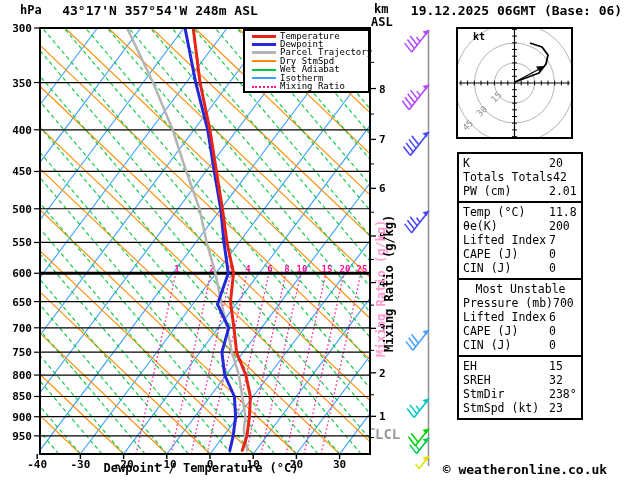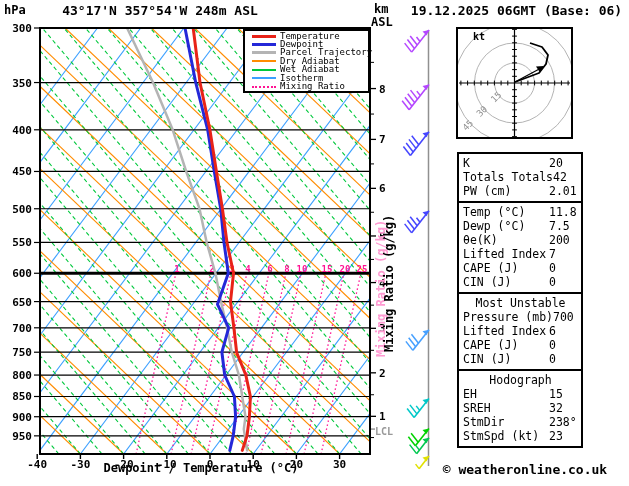--- a/index.html
+++ b/index.html
@@ -31,21 +31,21 @@
   .trow{display:flex;line-height:14px;}
   .trow .lbl{flex:0 0 86px;overflow:visible;}
   .trow .val{flex:1;}
   
   .vlabel{
     writing-mode:vertical-rl;transform:rotate(180deg);
     font-size:12px;font-weight:bold;letter-spacing:0px;
   }
   #mix-label-pink{color:#ff9ad2;z-index:1;}
   #mix-label-black{color:#000;z-index:2;}
-  #lcl-label{color:#999;font-weight:bold;font-size:10px;}
+  #lcl-label{color:#999;font-weight:bold;font-size:14px;}
   #kt-label{font-size:10px;font-weight:bold;z-index:6;margin-left:12px;}
   svg text{font-family:"DejaVu Sans Mono","Liberation Mono",monospace;}
 </style>
 </head>
 <body>
 
 <svg id="main-svg" width="629" height="486">
     <defs>
       <clipPath id="plot-clip">
         <rect x="40" y="28" width="330" height="426"></rect>
@@ -350,21 +350,21 @@
       <text transform="translate(498.239,99.261) rotate(-45)" text-anchor="middle" font-size="9" fill="#909090">15</text>
       <text transform="translate(484.099,113.401) rotate(-45)" text-anchor="middle" font-size="9" fill="#909090">30</text>
       <text transform="translate(469.959,127.541) rotate(-45)" text-anchor="middle" font-size="9" fill="#909090">45</text>
       <polyline points="530,43 542,47 548,55 546,64 539,73 515,82" fill="none" stroke="#000" stroke-width="1.8" stroke-linejoin="round"></polyline>
       <line x1="515" y1="82" x2="543" y2="67" stroke="#000" stroke-width="1.3"></line>
       <path d="M 544 66 l -8 0.5 l 4 6 z" fill="#000"></path>
     </g>
     <rect x="457" y="28" width="115" height="110" fill="none" stroke="#000" stroke-width="2"></rect>
   </svg>
 
-<div class="ov bold" style="left:4px;top:3px;font-size:12px;">hPa</div>
+<div class="ov bold" style="left:20px;top:3px;font-size:12px;">hPa</div>
 <div class="ov bold" style="left:0;width:320px;top:3px;text-align:center;font-size:13px;">43°17'N 357°54'W 248m ASL</div>
 <div class="ov bold" style="left:374px;top:2px;font-size:12px;">km</div>
 <div class="ov bold" style="left:371px;top:15px;font-size:12px;">ASL</div>
 <div class="ov bold" style="left:404px;width:225px;top:3px;text-align:center;font-size:13px;">19.12.2025 06GMT (Base: 06)</div>
 <div class="ov bold" style="left:40px;width:322px;top:461px;text-align:center;font-size:12px;">Dewpoint / Temperature (°C)</div>
 <div class="ov bold" style="left:430px;width:190px;top:462px;text-align:center;font-size:13px;">© weatheronline.co.uk</div>
 <div class="ov vlabel" id="mix-label-pink" style="left:374px;top:212px;height:145px;">Mixing Ratio (g/kg)</div>
 <div class="ov vlabel" id="mix-label-black" style="left:382px;top:207px;height:145px;">Mixing Ratio (g/kg)</div>
 <div class="ov" id="lcl-label" style="left:375px;top:426px;">LCL</div>
 <div class="ov" id="kt-label" style="left:461px;top:31px;">kt</div>
@@ -377,21 +377,21 @@
     <div class="lg-row">
       <span class="lg-swatch" style="border-top: 3px solid rgb(36, 40, 216);"></span>
       <span>Dewpoint</span>
     </div>
     <div class="lg-row">
       <span class="lg-swatch" style="border-top: 3px solid rgb(180, 180, 180);"></span>
       <span>Parcel Trajectory</span>
     </div>
     <div class="lg-row">
       <span class="lg-swatch" style="border-top: 2px solid rgb(255, 140, 0);"></span>
-      <span>Dry Adiabat</span>
+      <span>Dry StmSpd</span>
     </div>
     <div class="lg-row">
       <span class="lg-swatch" style="border-top: 2px solid rgb(0, 200, 60);"></span>
       <span>Wet Adiabat</span>
     </div>
     <div class="lg-row">
       <span class="lg-swatch" style="border-top: 2px solid rgb(60, 160, 255);"></span>
       <span>Isotherm</span>
     </div>
     <div class="lg-row">
@@ -414,24 +414,20 @@
         <span class="lbl">PW (cm)</span>
         <span class="val">2.01</span>
       </div>
     </div>
     <div class="tsec">
       <div class="trow">
         <span class="lbl">Temp (°C)</span>
         <span class="val">11.8</span>
       </div>
       <div class="trow">
-        <span class="lbl">Dewp (°C)</span>
-        <span class="val">7.5</span>
-      </div>
-      <div class="trow">
         <span class="lbl">θe(K)</span>
         <span class="val">200</span>
       </div>
       <div class="trow">
         <span class="lbl">Lifted Index</span>
         <span class="val">7</span>
       </div>
       <div class="trow">
         <span class="lbl">CAPE (J)</span>
         <span class="val">0</span>
@@ -454,21 +450,20 @@
       <div class="trow">
         <span class="lbl">CAPE (J)</span>
         <span class="val">0</span>
       </div>
       <div class="trow">
         <span class="lbl">CIN (J)</span>
         <span class="val">0</span>
       </div>
     </div>
     <div class="tsec">
-      <div class="tsec-title">Hodograph</div>
       <div class="trow">
         <span class="lbl">EH</span>
         <span class="val">15</span>
       </div>
       <div class="trow">
         <span class="lbl">SREH</span>
         <span class="val">32</span>
       </div>
       <div class="trow">
         <span class="lbl">StmDir</span>

